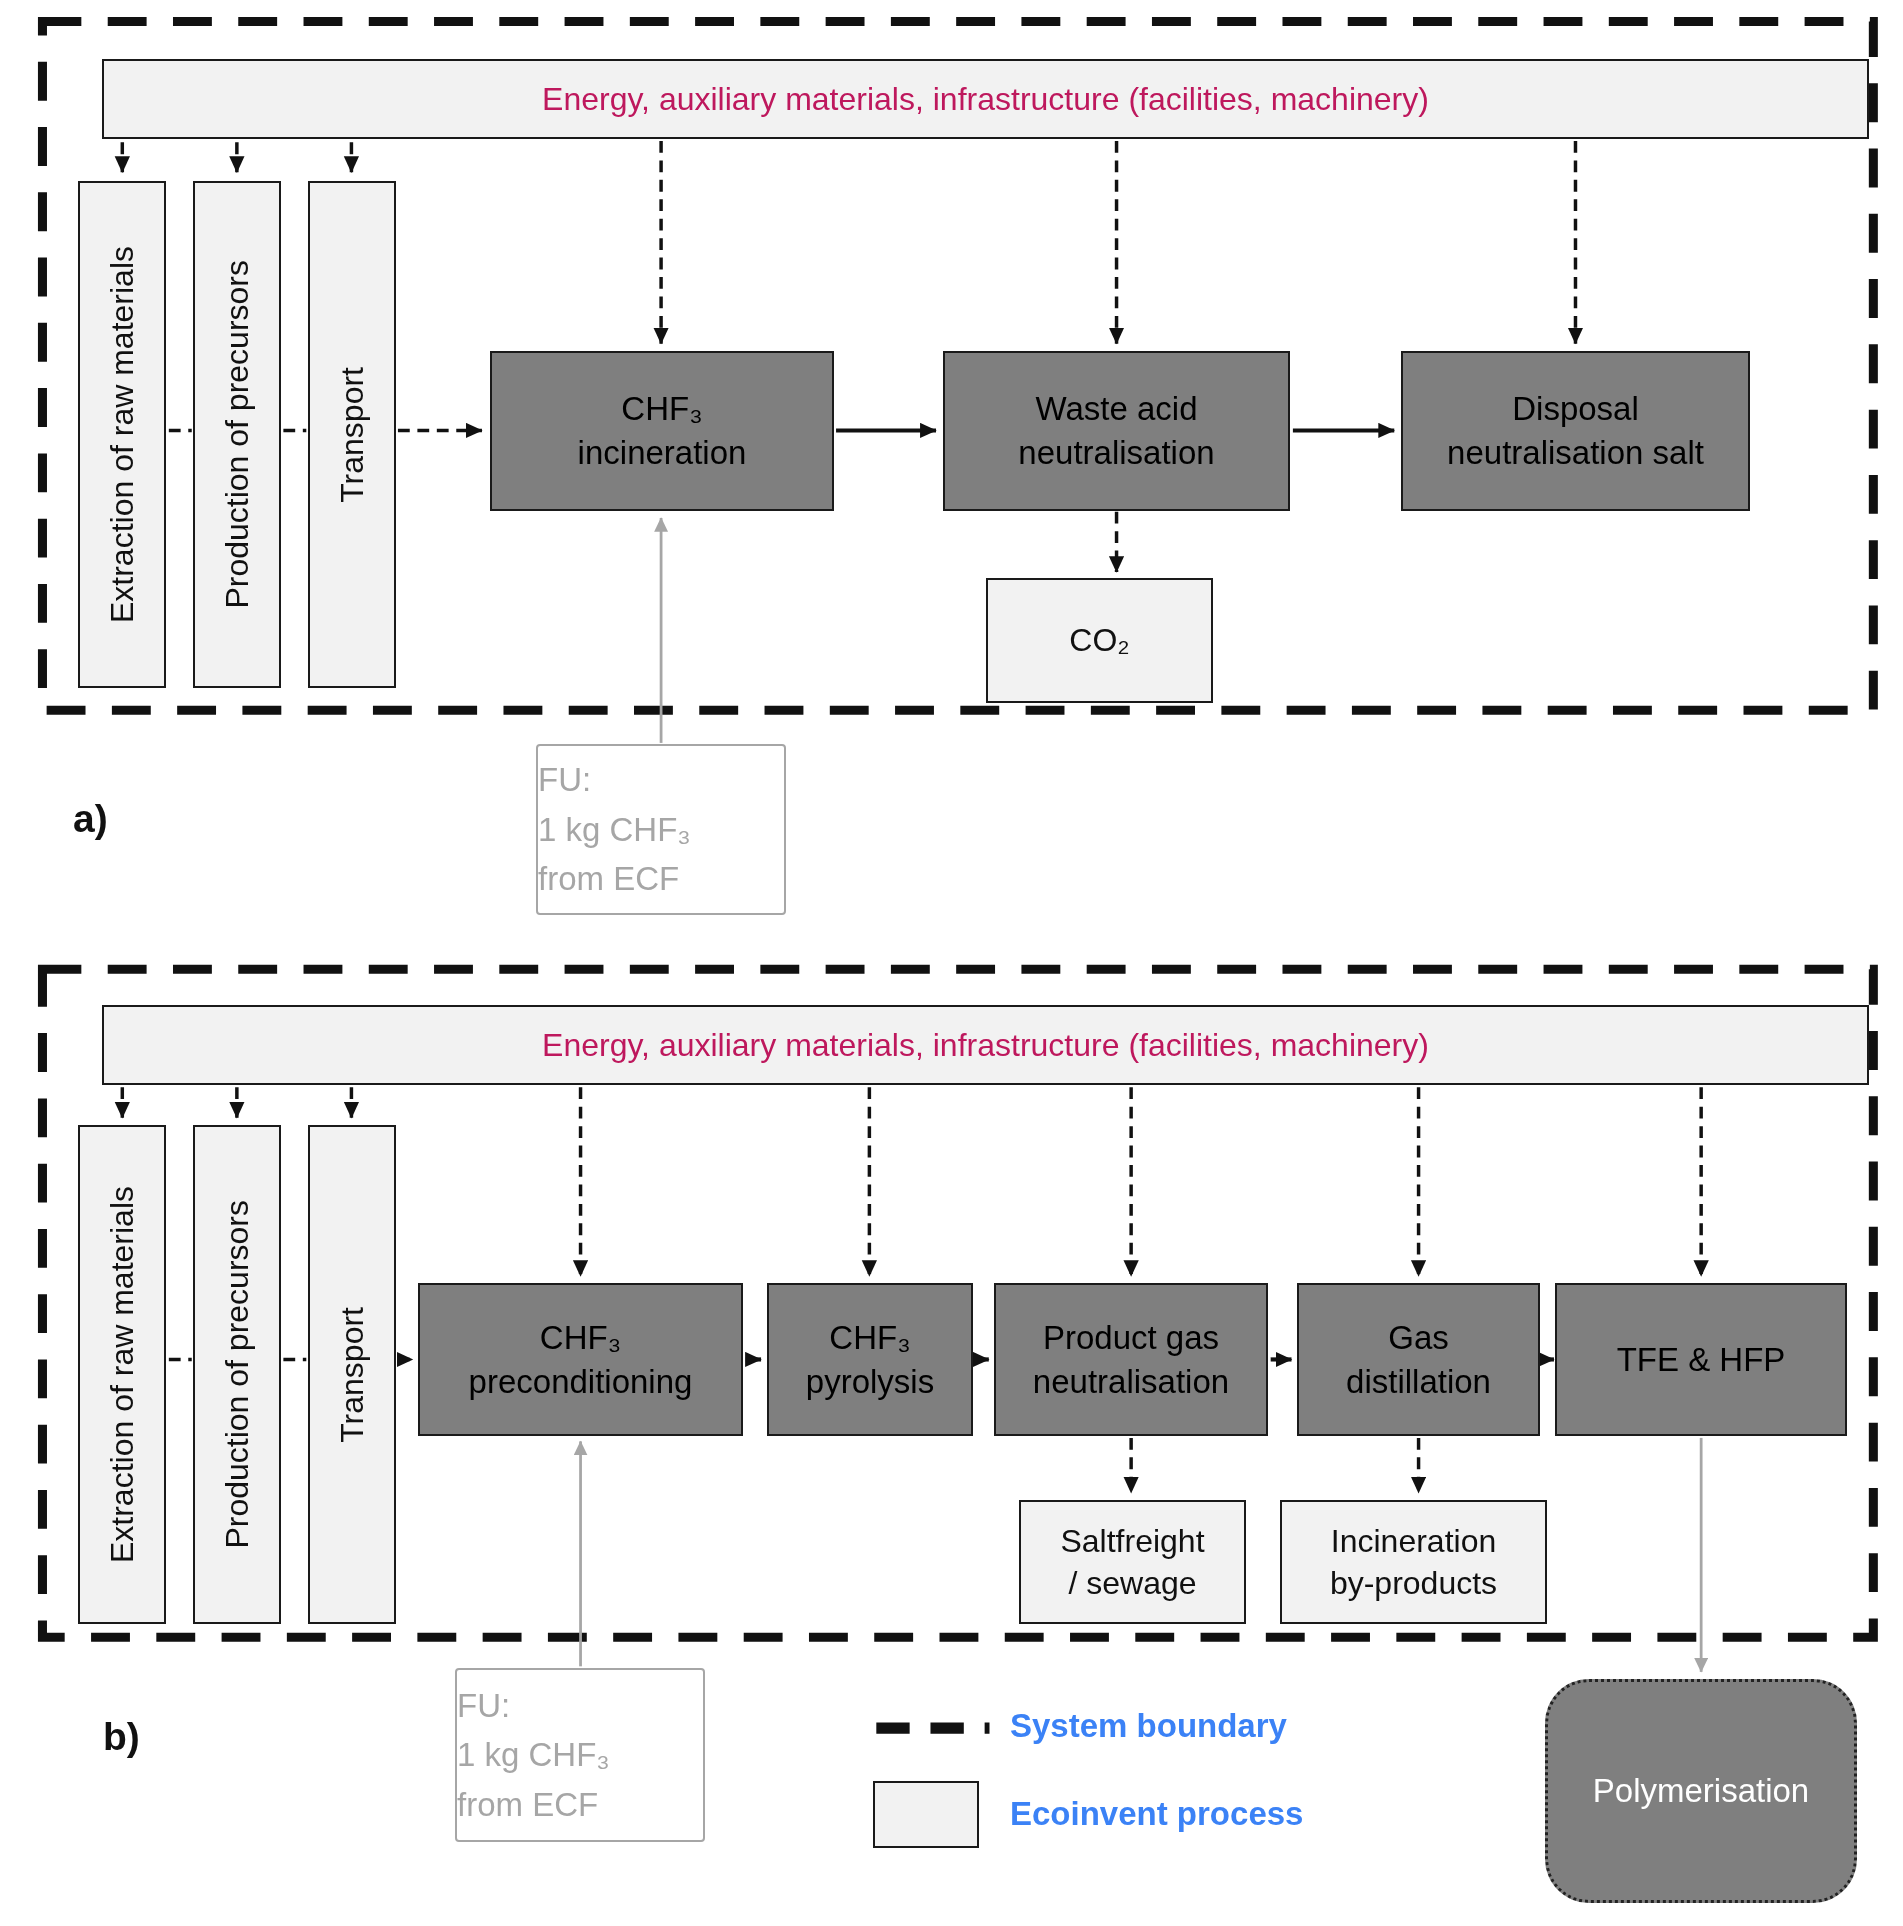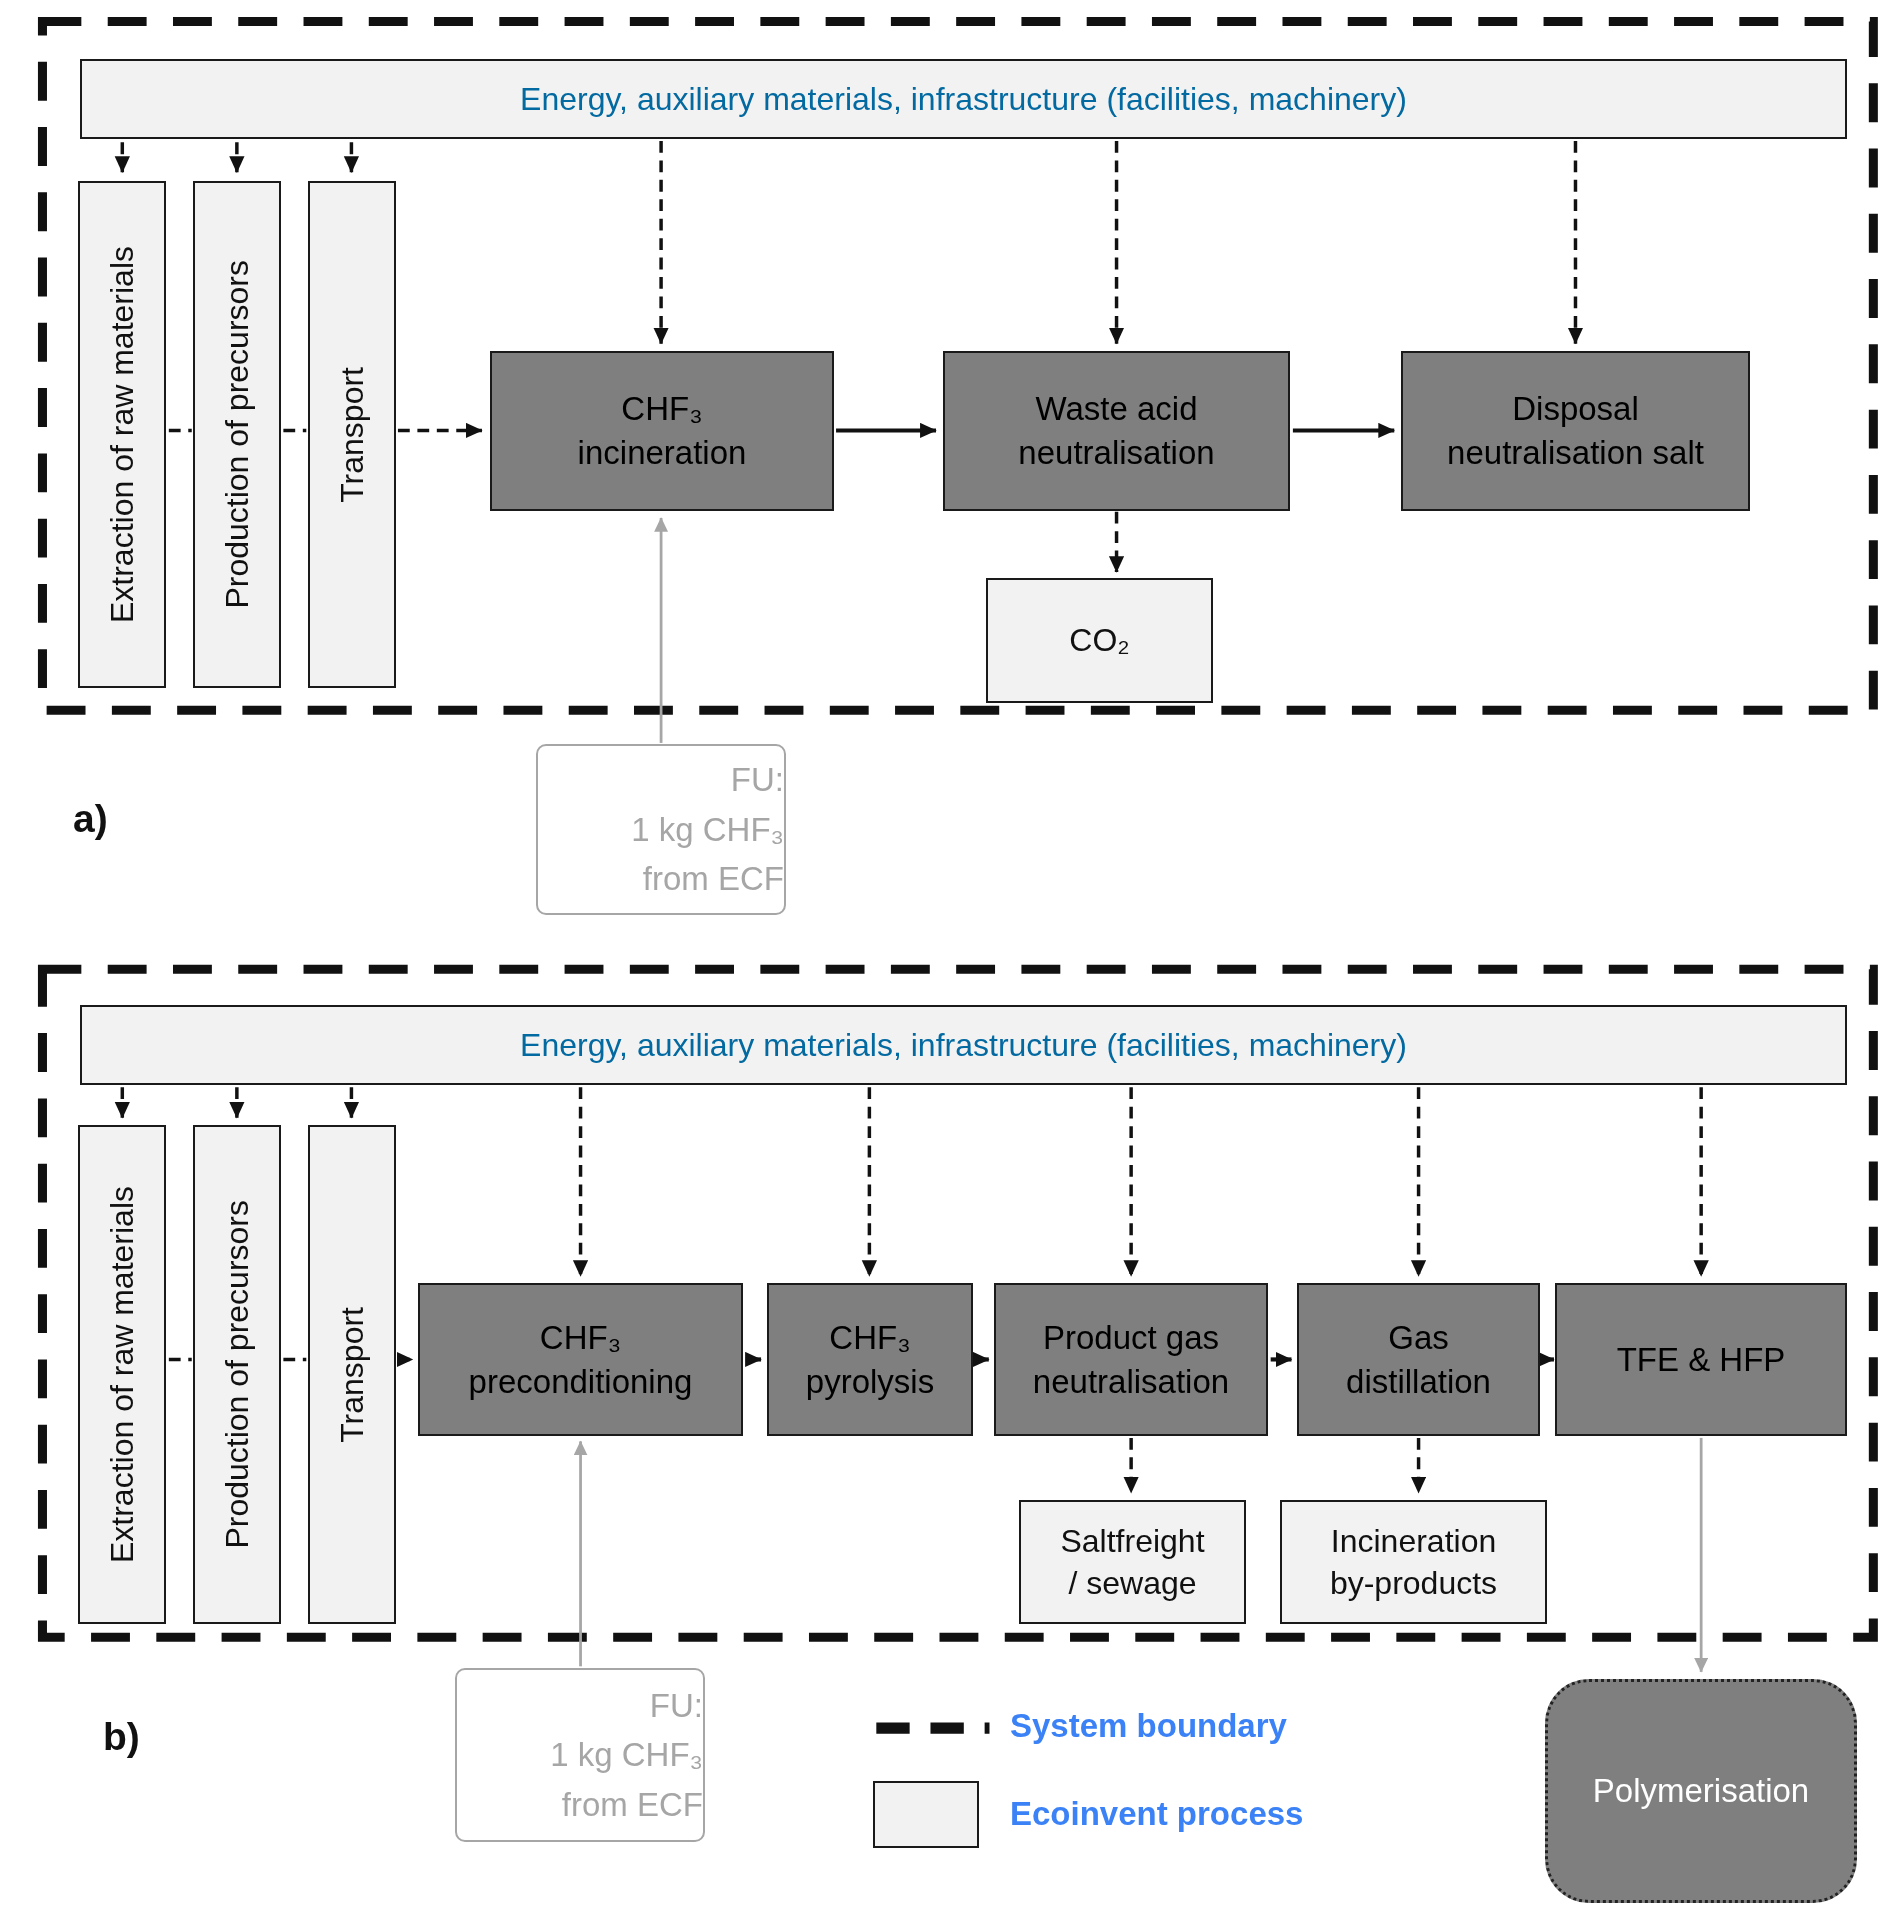--- a/index.html
+++ b/index.html
@@ -1,29 +1,29 @@
 <!DOCTYPE html>
 <html style="font-size:11px"><head>
 <meta charset="utf-8">
 <style>
   html,body{margin:0;padding:0;background:#ffffff;}
   #stage{position:relative;width:1904px;height:1926px;background:#ffffff;
          font-family:"Liberation Sans", sans-serif;overflow:hidden;}
   .abs{position:absolute;box-sizing:border-box;}
   #connectors{position:absolute;left:0;top:0;width:1904px;height:1926px;pointer-events:none;}
   .bar{background:#f2f2f2;border:2.1px solid #1a1a1a;display:flex;align-items:center;justify-content:center;
-       font-size:32px;color:#0369a1;}
+       font-size:32px;color:#be185d;margin-left:22px;}
   .vbox{background:#f2f2f2;border:2.1px solid #1a1a1a;display:flex;align-items:center;justify-content:center;}
   .vtext{writing-mode:vertical-rl;transform:rotate(180deg);font-size:32px;color:#111;white-space:nowrap;}
   .pbox{background:#7f7f7f;border:2.8px solid #1a1a1a;display:flex;flex-direction:column;align-items:center;
         justify-content:center;color:#000000;font-size:33px;line-height:1.32;text-align:center;}
   .lbox{background:#f2f2f2;border:2.8px solid #1a1a1a;display:flex;flex-direction:column;align-items:center;
         justify-content:center;color:#111;font-size:32px;line-height:1.32;text-align:center;}
-  .fu{background:#ffffff;border:2.8px solid #a6a6a6;border-radius:10px;display:flex;flex-direction:column;
-      align-items:flex-end;justify-content:center;color:#a6a6a6;font-size:33px;line-height:1.5;text-align:center;}
+  .fu{background:#ffffff;border:2.8px solid #a6a6a6;border-radius:4px;display:flex;flex-direction:column;
+      align-items:flex-start;justify-content:center;color:#a6a6a6;font-size:33px;line-height:1.5;text-align:center;}
   .seclabel{font-weight:bold;font-size:39px;color:#111;}
   .legend-label{font-weight:bold;font-size:33px;color:#3b82f6;white-space:nowrap;}
   .polym{background:#7f7f7f;border:3.5px dotted #222;border-radius:44px;display:flex;align-items:center;
          justify-content:center;color:#ffffff;font-size:33px;text-align:center;}
 </style>
 </head>
 <body>
 
 <div id="stage">
 

